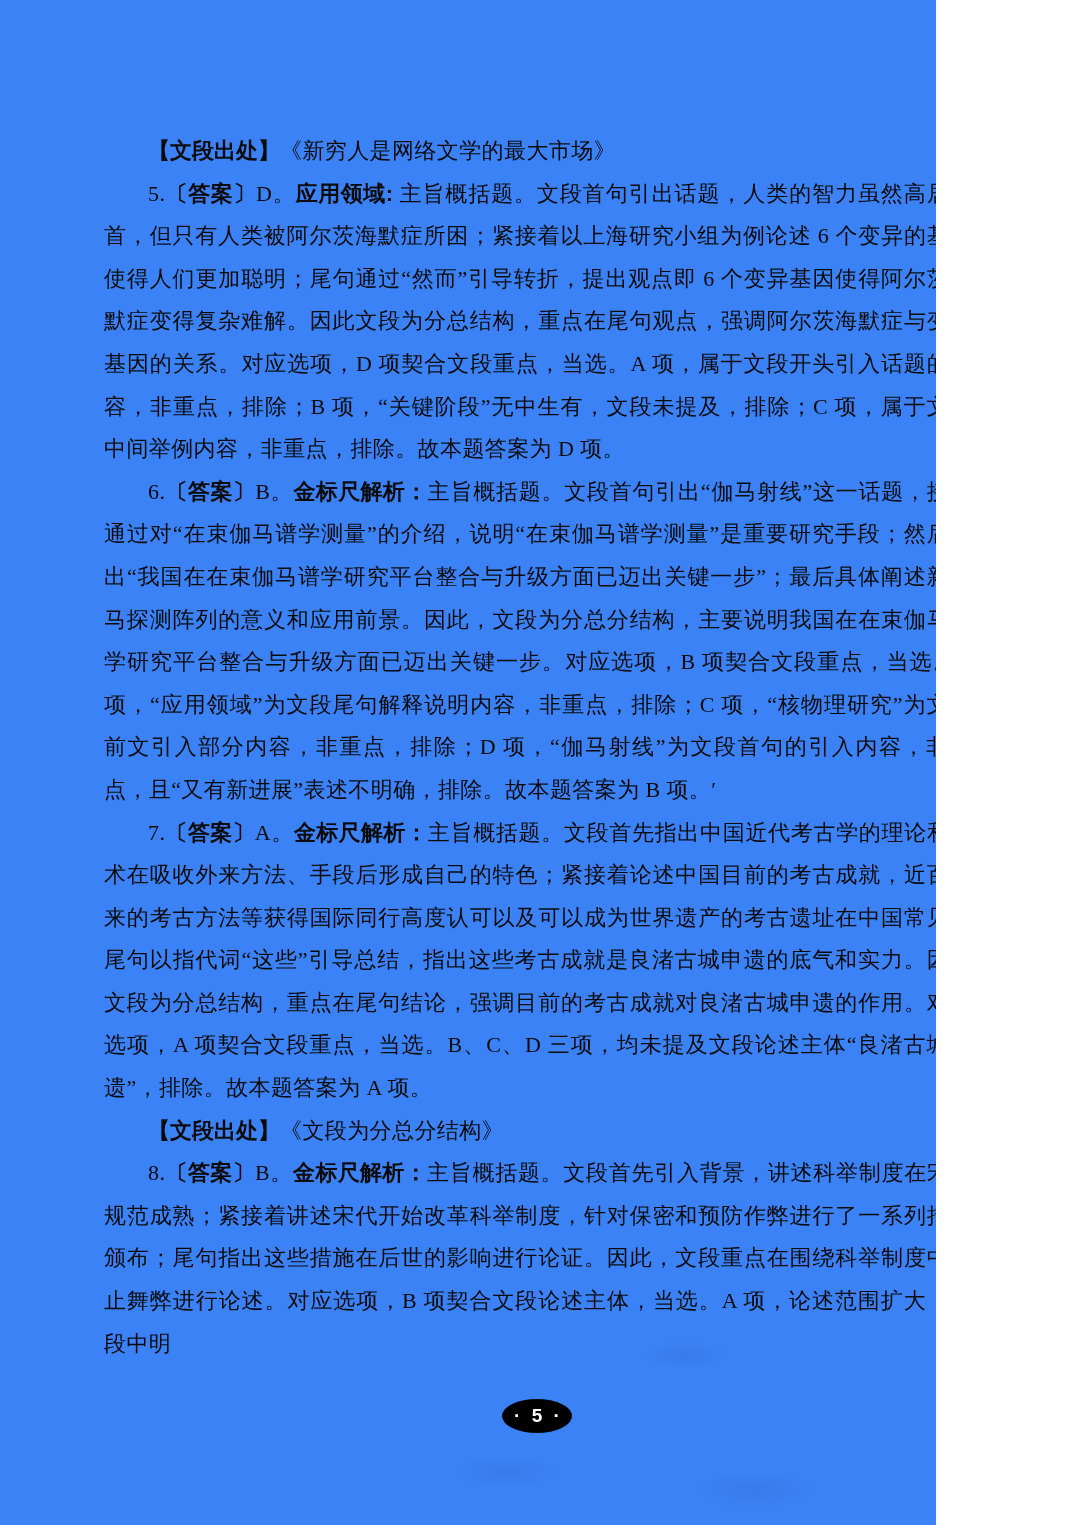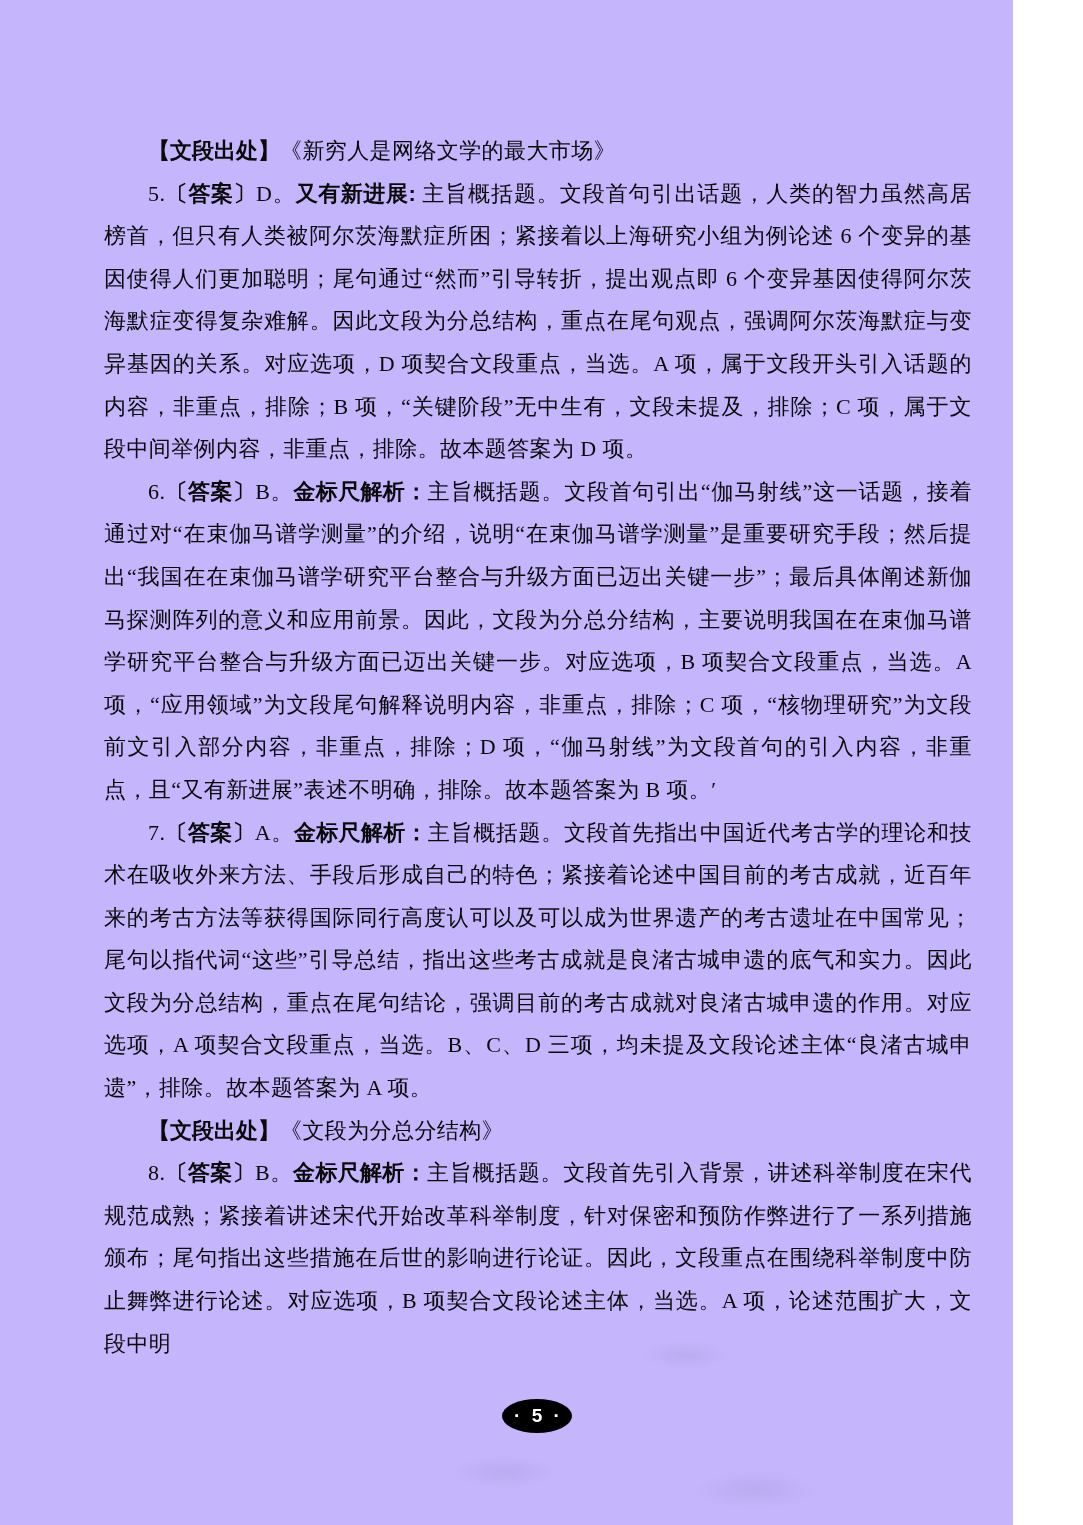--- a/index.html
+++ b/index.html
@@ -2,23 +2,23 @@
 <html lang="zh"><head>
 <meta charset="utf-8">
 <style>
   html, body {
     margin: 0;
     padding: 0;
     background: #ffffff;
   }
   .page {
     position: relative;
-    width: 1013px;
+    width: 936px;
     height: 1525px;
-    background: #c4b5fd;
+    background: #3b82f6;
     overflow: hidden;
     font-family: "Liberation Serif", "DejaVu Serif", serif;
     color: #0a0a0a;
   }
   .content {
     position: absolute;
     top: 130px;
     left: 104px;
     width: 868px;
   }
@@ -68,21 +68,21 @@
   .smudge.s2 { left: 450px; top: 1455px; width: 110px; height: 34px; }
   .smudge.s3 { left: 690px; top: 1470px; width: 130px; height: 40px; }
 </style>
 </head>
 <body>
 
 <div class="page">
 
   <div class="content">
       <p class="para source"><span class="bold">【文段出处】</span><span>《新穷人是网络文学的最大市场》</span></p>
-      <p class="para answer"><span>5.</span><span class="bold">〔答案〕</span><span>D。</span><span class="bold">又有新进展:</span><span> 主旨概括题。文段首句引出话题，人类的智力虽然高居榜首，但只有人类被阿尔茨海默症所困；紧接着以上海研究小组为例论述 6 个变异的基因使得人们更加聪明；尾句通过“然而”引导转折，提出观点即 6 个变异基因使得阿尔茨海默症变得复杂难解。因此文段为分总结构，重点在尾句观点，强调阿尔茨海默症与变异基因的关系。对应选项，D 项契合文段重点，当选。A 项，属于文段开头引入话题的内容，非重点，排除；B 项，“关键阶段”无中生有，文段未提及，排除；C 项，属于文段中间举例内容，非重点，排除。故本题答案为 D 项。</span></p>
+      <p class="para answer"><span>5.</span><span class="bold">〔答案〕</span><span>D。</span><span class="bold">应用领域:</span><span> 主旨概括题。文段首句引出话题，人类的智力虽然高居榜首，但只有人类被阿尔茨海默症所困；紧接着以上海研究小组为例论述 6 个变异的基因使得人们更加聪明；尾句通过“然而”引导转折，提出观点即 6 个变异基因使得阿尔茨海默症变得复杂难解。因此文段为分总结构，重点在尾句观点，强调阿尔茨海默症与变异基因的关系。对应选项，D 项契合文段重点，当选。A 项，属于文段开头引入话题的内容，非重点，排除；B 项，“关键阶段”无中生有，文段未提及，排除；C 项，属于文段中间举例内容，非重点，排除。故本题答案为 D 项。</span></p>
       <p class="para answer"><span>6.</span><span class="bold">〔答案〕</span><span>B。</span><span class="bold">金标尺解析：</span><span>主旨概括题。文段首句引出“伽马射线”这一话题，接着通过对“在束伽马谱学测量”的介绍，说明“在束伽马谱学测量”是重要研究手段；然后提出“我国在在束伽马谱学研究平台整合与升级方面已迈出关键一步”；最后具体阐述新伽马探测阵列的意义和应用前景。因此，文段为分总分结构，主要说明我国在在束伽马谱学研究平台整合与升级方面已迈出关键一步。对应选项，B 项契合文段重点，当选。A 项，“应用领域”为文段尾句解释说明内容，非重点，排除；C 项，“核物理研究”为文段前文引入部分内容，非重点，排除；D 项，“伽马射线”为文段首句的引入内容，非重点，且“又有新进展”表述不明确，排除。故本题答案为 B 项。′</span></p>
       <p class="para answer"><span>7.</span><span class="bold">〔答案〕</span><span>A。</span><span class="bold">金标尺解析：</span><span>主旨概括题。文段首先指出中国近代考古学的理论和技术在吸收外来方法、手段后形成自己的特色；紧接着论述中国目前的考古成就，近百年来的考古方法等获得国际同行高度认可以及可以成为世界遗产的考古遗址在中国常见；尾句以指代词“这些”引导总结，指出这些考古成就是良渚古城申遗的底气和实力。因此文段为分总结构，重点在尾句结论，强调目前的考古成就对良渚古城申遗的作用。对应选项，A 项契合文段重点，当选。B、C、D 三项，均未提及文段论述主体“良渚古城申遗”，排除。故本题答案为 A 项。</span></p>
       <p class="para source"><span class="bold">【文段出处】</span><span>《文段为分总分结构》</span></p>
       <p class="para answer"><span>8.</span><span class="bold">〔答案〕</span><span>B。</span><span class="bold">金标尺解析：</span><span>主旨概括题。文段首先引入背景，讲述科举制度在宋代规范成熟；紧接着讲述宋代开始改革科举制度，针对保密和预防作弊进行了一系列措施颁布；尾句指出这些措施在后世的影响进行论证。因此，文段重点在围绕科举制度中防止舞弊进行论述。对应选项，B 项契合文段论述主体，当选。A 项，论述范围扩大，文段中明</span></p>
     </div>
 
   <div class="smudge s1"></div>
   <div class="smudge s2"></div>
   <div class="smudge s3"></div>
 

